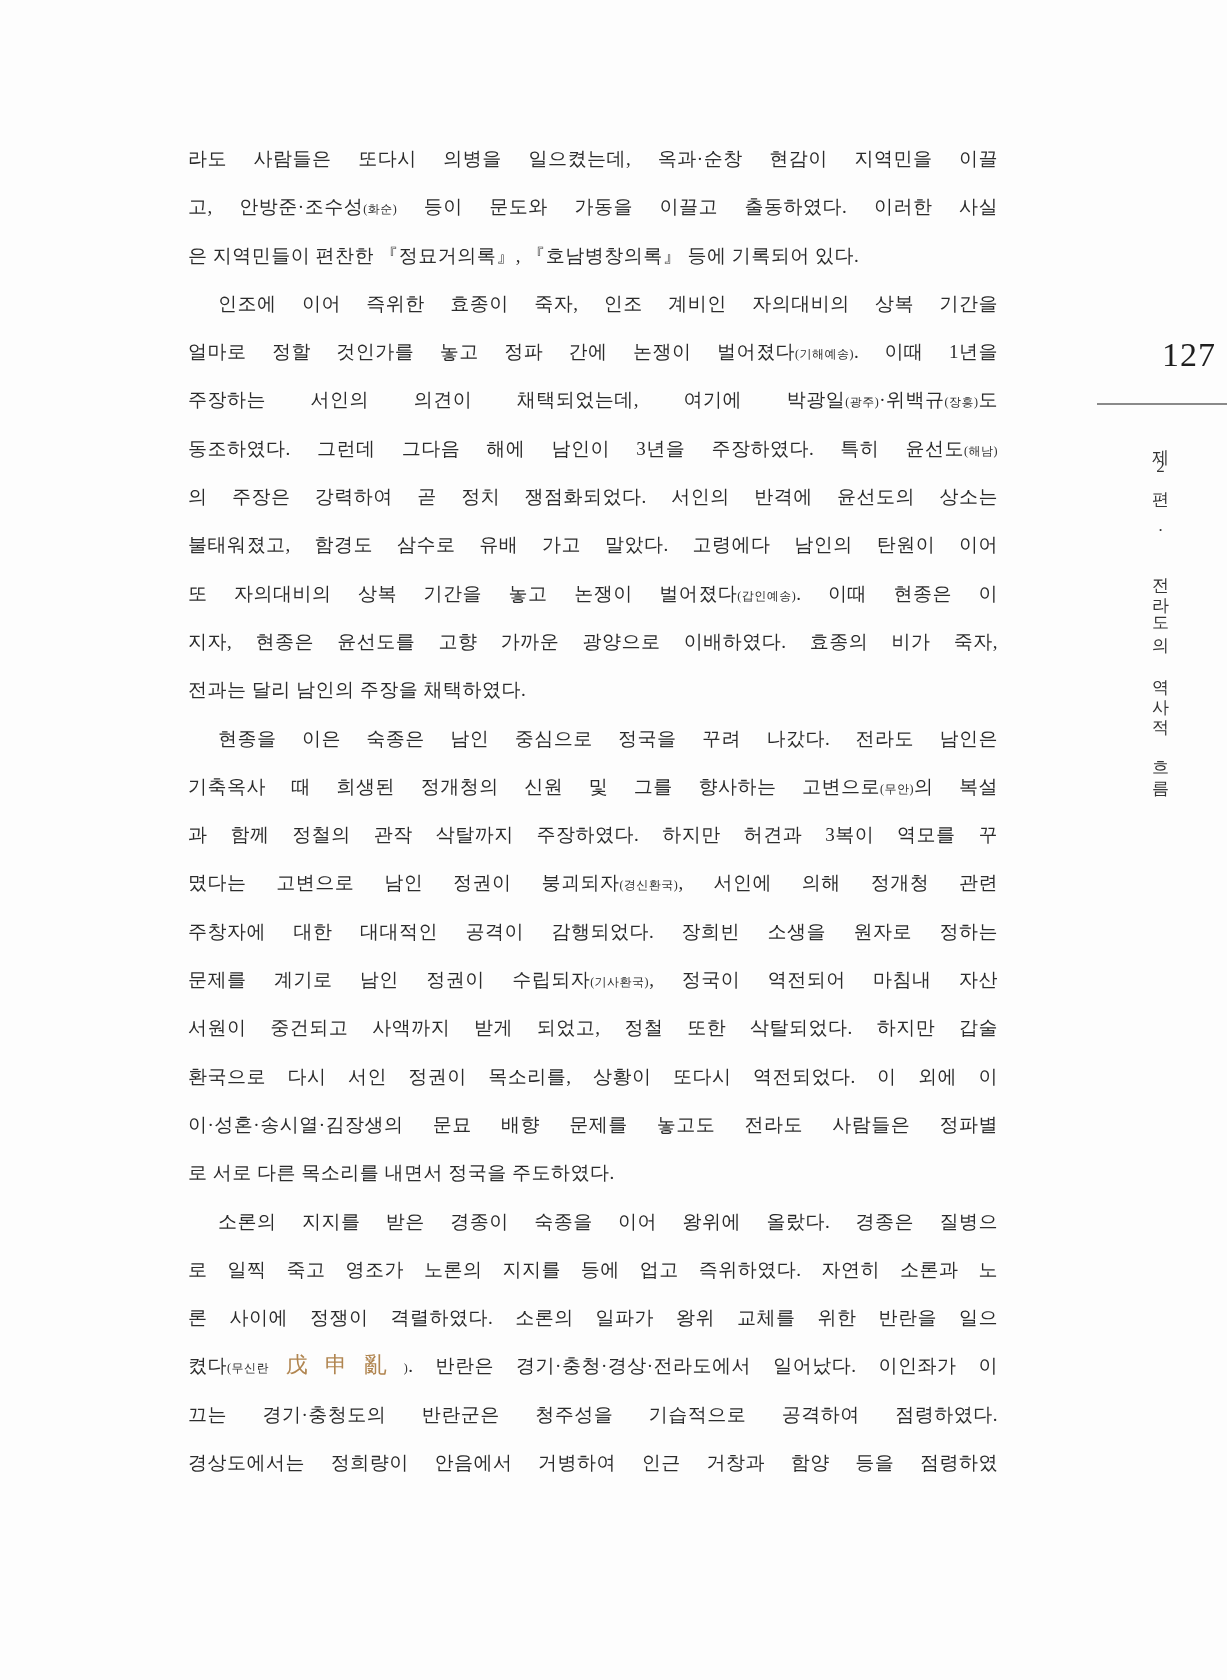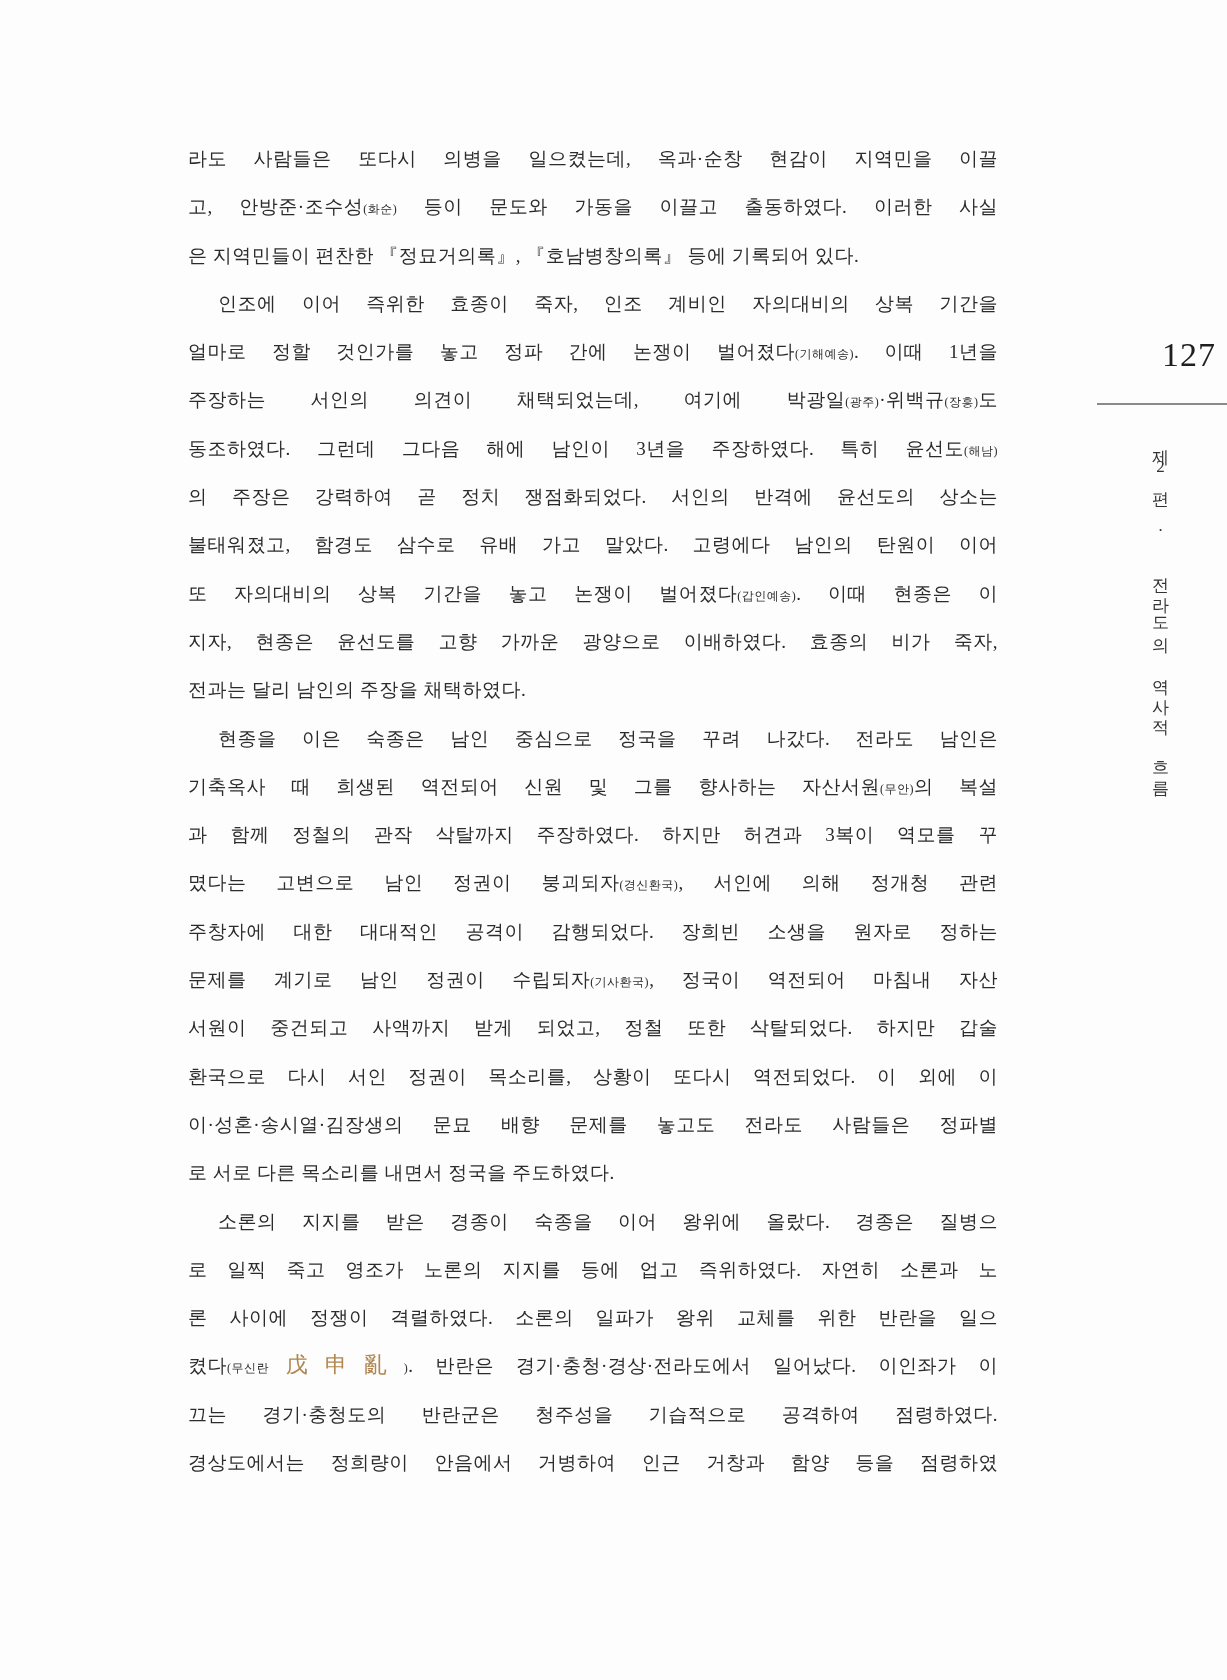--- a/index.html
+++ b/index.html
@@ -89,21 +89,21 @@
       <div class="line indent"><span class="r-body">인조에 이어 즉위한 효종이 죽자, 인조 계비인 자의대비의 상복 기간을</span></div>
       <div class="line"><span class="r-body">얼마로 정할 것인가를 놓고 정파 간에 논쟁이 벌어졌다</span><span class="r-paren">(기해예송)</span><span class="r-body">. 이때 1년을</span></div>
       <div class="line"><span class="r-body">주장하는 서인의 의견이 채택되었는데, 여기에 박광일</span><span class="r-paren">(광주)</span><span class="r-body">·위백규</span><span class="r-paren">(장흥)</span><span class="r-body">도</span></div>
       <div class="line"><span class="r-body">동조하였다. 그런데 그다음 해에 남인이 3년을 주장하였다. 특히 윤선도</span><span class="r-paren">(해남)</span></div>
       <div class="line"><span class="r-body">의 주장은 강력하여 곧 정치 쟁점화되었다. 서인의 반격에 윤선도의 상소는</span></div>
       <div class="line"><span class="r-body">불태워졌고, 함경도 삼수로 유배 가고 말았다. 고령에다 남인의 탄원이 이어</span></div>
       <div class="line"><span class="r-body">또 자의대비의 상복 기간을 놓고 논쟁이 벌어졌다</span><span class="r-paren">(갑인예송)</span><span class="r-body">. 이때 현종은 이</span></div>
       <div class="line"><span class="r-body">지자, 현종은 윤선도를 고향 가까운 광양으로 이배하였다. 효종의 비가 죽자,</span></div>
       <div class="line no-just"><span class="r-body">전과는 달리 남인의 주장을 채택하였다.</span></div>
       <div class="line indent"><span class="r-body">현종을 이은 숙종은 남인 중심으로 정국을 꾸려 나갔다. 전라도 남인은</span></div>
-      <div class="line"><span class="r-body">기축옥사 때 희생된 역전되어 신원 및 그를 향사하는 자산서원</span><span class="r-paren">(무안)</span><span class="r-body">의 복설</span></div>
+      <div class="line"><span class="r-body">기축옥사 때 희생된 정개청의 신원 및 그를 향사하는 고변으로</span><span class="r-paren">(무안)</span><span class="r-body">의 복설</span></div>
       <div class="line"><span class="r-body">과 함께 정철의 관작 삭탈까지 주장하였다. 하지만 허견과 3복이 역모를 꾸</span></div>
       <div class="line"><span class="r-body">몄다는 고변으로 남인 정권이 붕괴되자</span><span class="r-paren">(경신환국)</span><span class="r-body">, 서인에 의해 정개청 관련</span></div>
       <div class="line"><span class="r-body">주창자에 대한 대대적인 공격이 감행되었다. 장희빈 소생을 원자로 정하는</span></div>
       <div class="line"><span class="r-body">문제를 계기로 남인 정권이 수립되자</span><span class="r-paren">(기사환국)</span><span class="r-body">, 정국이 역전되어 마침내 자산</span></div>
       <div class="line"><span class="r-body">서원이 중건되고 사액까지 받게 되었고, 정철 또한 삭탈되었다. 하지만 갑술</span></div>
       <div class="line"><span class="r-body">환국으로 다시 서인 정권이 목소리를, 상황이 또다시 역전되었다. 이 외에 이</span></div>
       <div class="line"><span class="r-body">이·성혼·송시열·김장생의 문묘 배향 문제를 놓고도 전라도 사람들은 정파별</span></div>
       <div class="line no-just"><span class="r-body">로 서로 다른 목소리를 내면서 정국을 주도하였다.</span></div>
       <div class="line indent"><span class="r-body">소론의 지지를 받은 경종이 숙종을 이어 왕위에 올랐다. 경종은 질병으</span></div>
       <div class="line"><span class="r-body">로 일찍 죽고 영조가 노론의 지지를 등에 업고 즉위하였다. 자연히 소론과 노</span></div>

